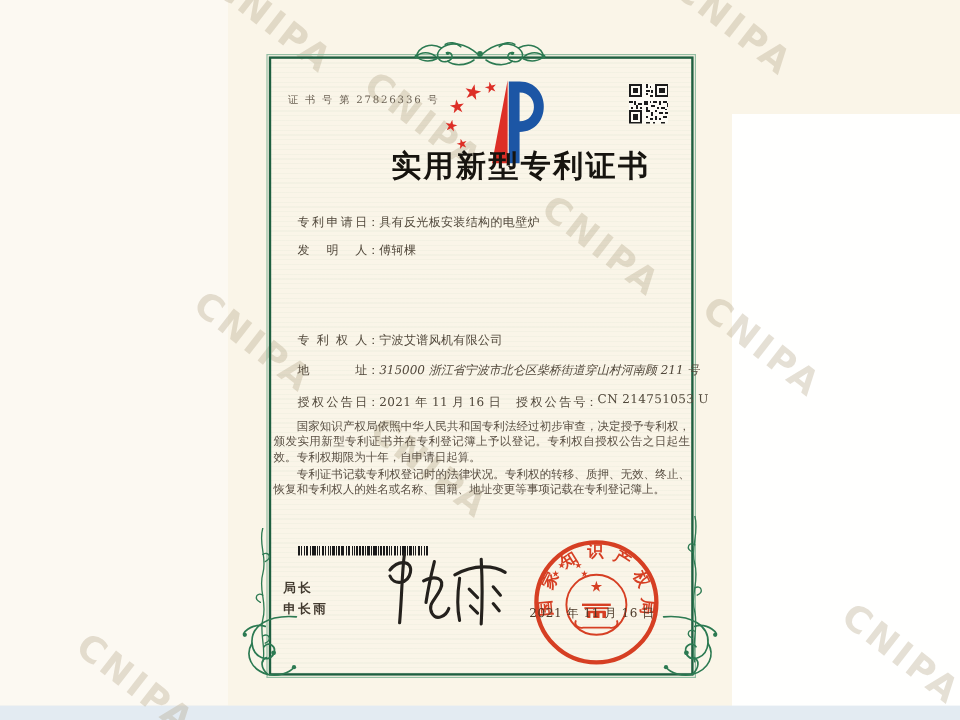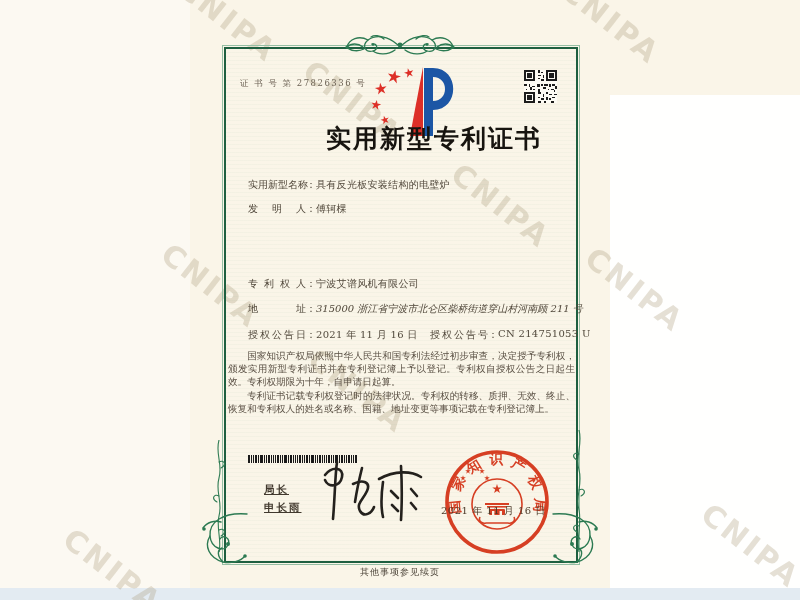--- a/index.html
+++ b/index.html
@@ -25,22 +25,22 @@
   .title{left:222px;top:122px;width:424px;text-align:center;font-size:25px;font-weight:bold;
       letter-spacing:2px;color:#17140f;}
   .frow{position:absolute;z-index:5;left:248px;height:14px;font-size:10px;color:#51483b;white-space:nowrap;}
   .flabel{display:inline-block;width:58px;text-align:justify;text-align-last:justify;vertical-align:top;}
   .fcolon{display:inline-block;vertical-align:top;}
   .fval{display:inline-block;vertical-align:top;letter-spacing:.3px;}
   .grant2{position:absolute;left:182px;top:0;white-space:nowrap;}
   .paras{position:absolute;left:228px;top:349px;width:347px;z-index:5;
       font-size:9.6px;line-height:13.2px;color:#5a5044;text-align:justify;}
   .paras p{margin:0;text-indent:2em;}
-  .officer{position:absolute;left:264px;z-index:5;font-size:10.5px;font-weight:600;
-      letter-spacing:2px;color:#41392e;text-decoration:underline;}
+  .officer{position:absolute;left:236px;z-index:5;font-size:10.5px;font-weight:600;
+      letter-spacing:2px;color:#41392e;}
   .sealdate{position:absolute;left:441px;top:504px;z-index:7;font-size:10px;
       letter-spacing:.5px;color:#4c3a29;white-space:nowrap;}
   .pagenote{position:absolute;left:222px;top:541px;width:356px;text-align:center;z-index:5;
       font-size:8.5px;color:#5d5447;}
   .footnote{position:absolute;left:222px;top:566px;width:356px;text-align:center;z-index:5;
       font-size:9px;letter-spacing:1px;color:#4a4237;}
 </style>
 </head>
 <body>
 
@@ -196,21 +196,21 @@
           <rect x="9" y="20" width="2" height="1"></rect>
         <rect x="13" y="20" width="1" height="1"></rect>
           <rect x="17" y="20" width="2" height="1"></rect>
       </g>
     </svg>
   </div>
 
   <div class="content title">实用新型专利证书</div>
 
   <div class="frow" style="top:178px;">
-    <span class="flabel">实用新型名称</span><span class="fcolon">：</span><span class="fval">具有反光板安装结构的电壁炉</span>
+    <span class="flabel">专利申请日</span><span class="fcolon">：</span><span class="fval">具有反光板安装结构的电壁炉</span>
   </div>
   <div class="frow" style="top:202px;">
     <span class="flabel">发明人</span><span class="fcolon">：</span><span class="fval">傅轲棵</span>
   </div>
   <div class="frow" style="top:277px;">
     <span class="flabel">专利权人</span><span class="fcolon">：</span><span class="fval">宁波艾谱风机有限公司</span>
   </div>
   <div class="frow" style="top:302px;">
     <span class="flabel">地址</span><span class="fcolon">：</span><span class="fval" style="letter-spacing:0;font-style:italic;">315000 浙江省宁波市北仑区柴桥街道穿山村河南顾 211 号</span>
   </div>
@@ -320,15 +320,14 @@
         <rect x="43" y="56" width="24" height="2"></rect>
         <rect x="45" y="59" width="20" height="1.6"></rect>
         <rect x="47" y="62" width="16" height="6" rx="1"></rect>
         <rect x="50" y="64" width="2.4" height="4" fill="#faf5e8"></rect>
         <rect x="57.6" y="64" width="2.4" height="4" fill="#faf5e8"></rect>
       </g>
     </svg>
   </div>
   <div class="sealdate">2021 年 11 月 16 日</div>
 
-  <div class="footnote">其他事项参见续页</div>
 
 </div>
 
 </body></html>

